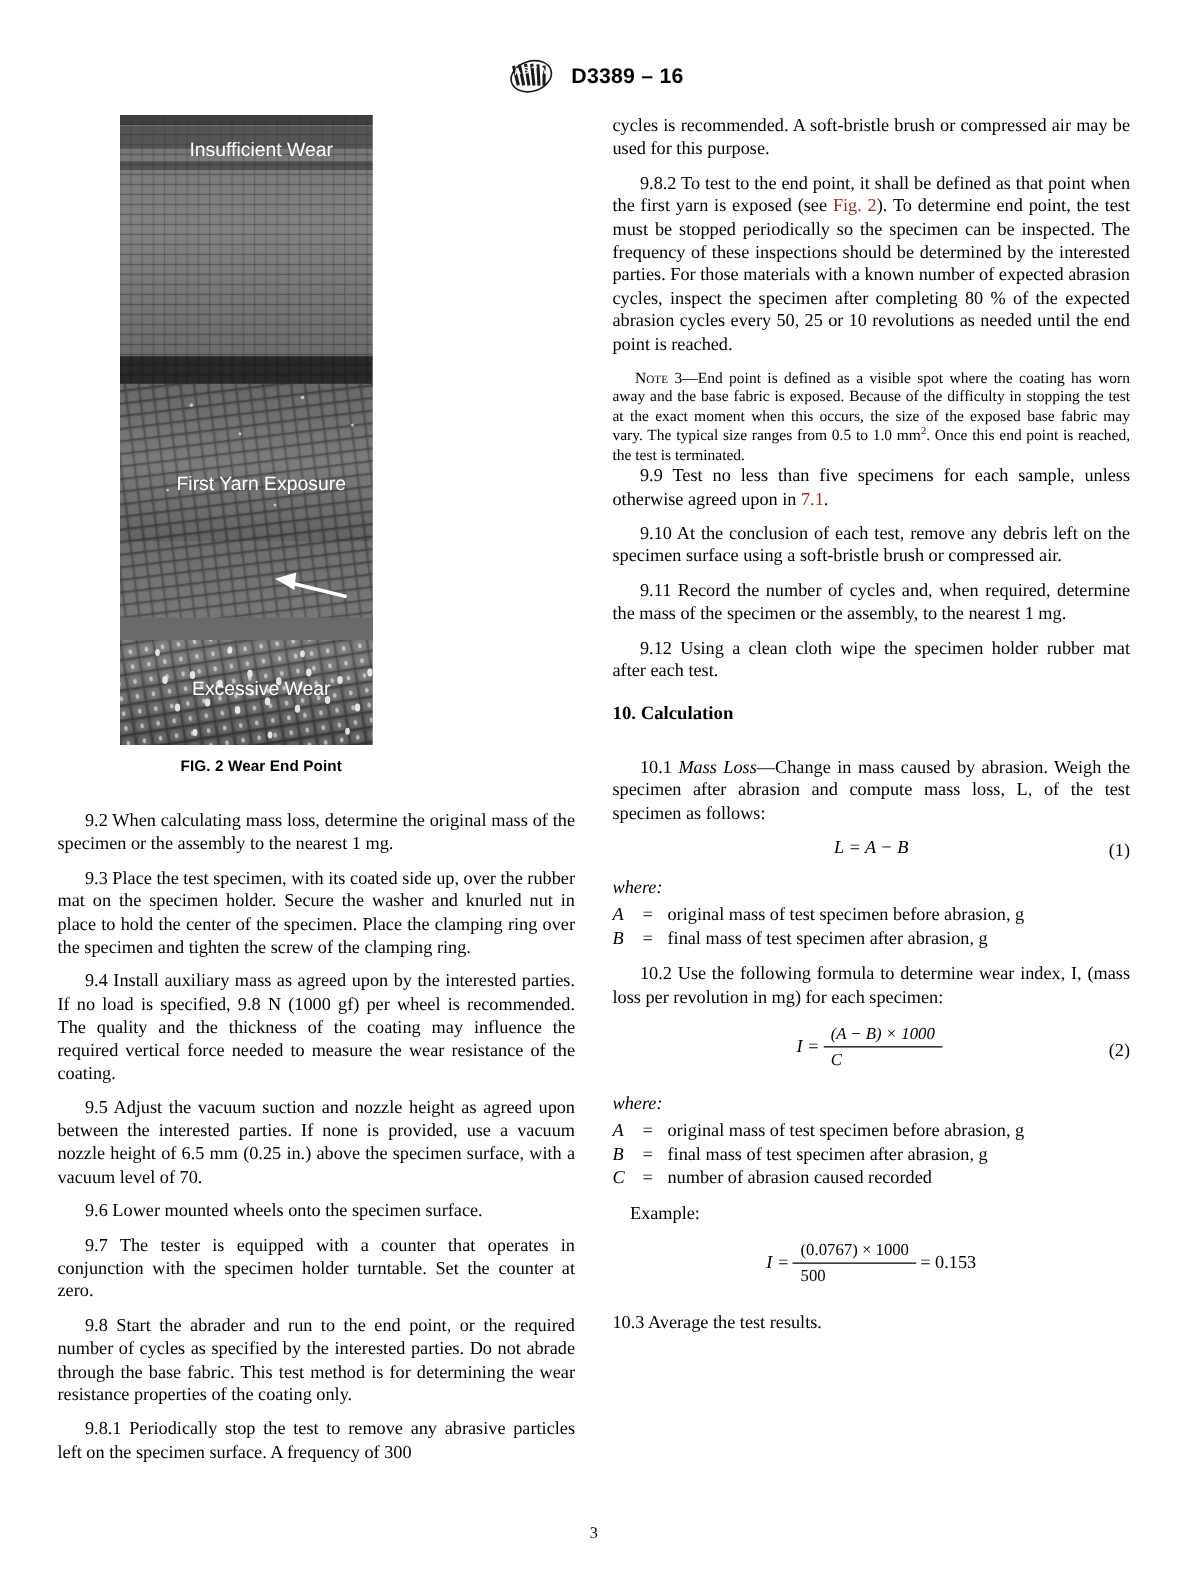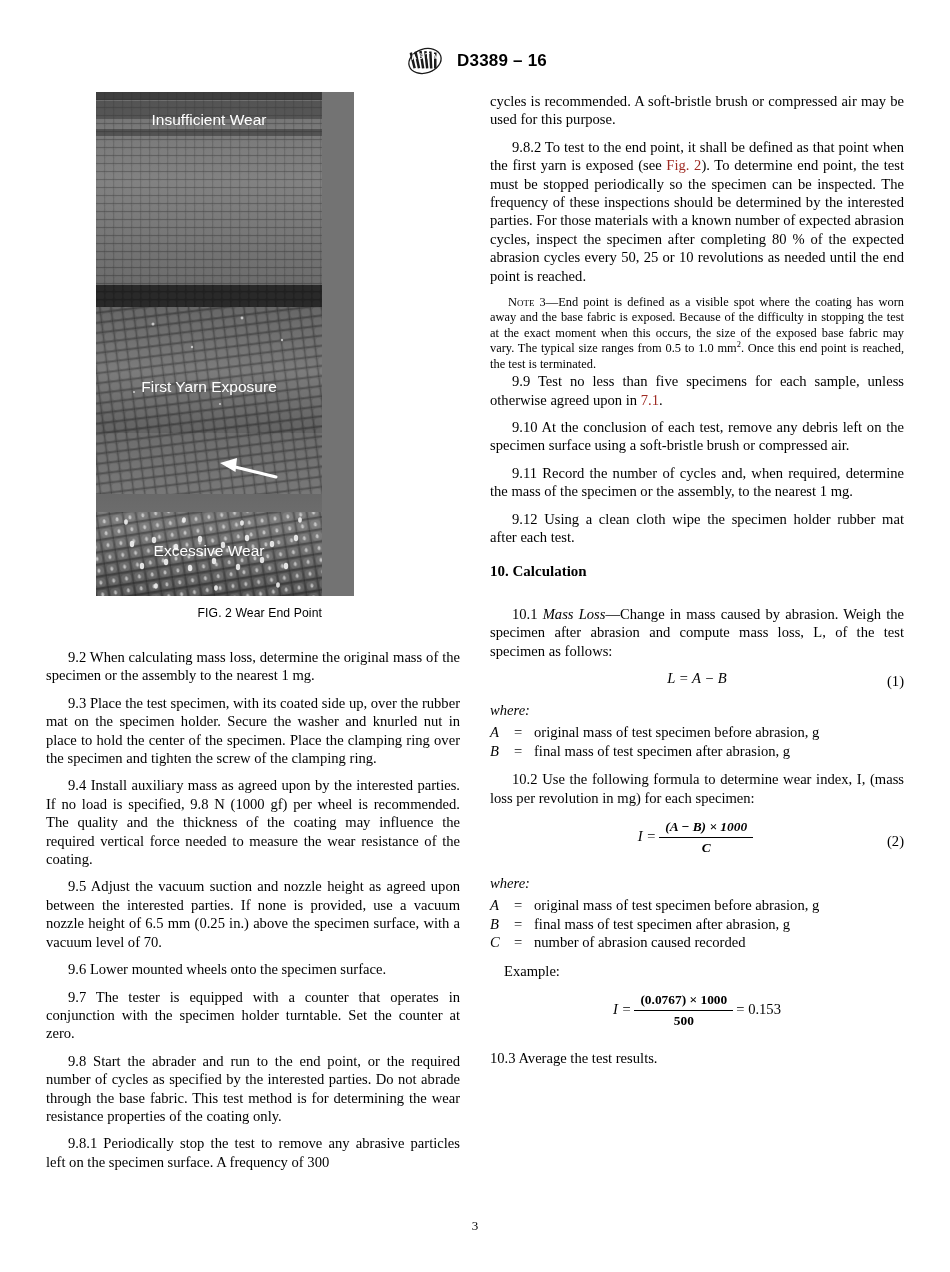--- a/index.html
+++ b/index.html
@@ -73,33 +73,33 @@
   p.no-indent { text-indent: 0; }
 
   
   .figure-block {
     position: absolute;
     top: 0px;
     left: 50px;
     width: 226px;
   }
   .figure-image {
-    width: 258px;
+    width: 202px;
     height: 504px;
     display: block;
     background: #737373;
     position: relative;
     overflow: hidden;
   }
   .figure-image svg { display: block; }
   .figure-caption {
     margin-top: 8px;
-    text-align: right;
+    text-align: center;
     font-family: "Liberation Sans", sans-serif;
-    font-weight: normal;
+    font-weight: bold;
     font-size: 12.2px;
     letter-spacing: 0.1px;
   }
   .left-text-after-figure {
     position: absolute;
     top: 556px;
     left: 0;
     width: 414px;
   }
 
@@ -149,23 +149,22 @@
     right: 0;
     top: 3px;
     font-style: normal;
     font-size: 14.6px;
   }
   .eq-num.low { top: 14px; }
 
   .frac {
     display: inline-block;
     vertical-align: middle;
-    text-align: center;
+    text-align: left;
     margin: 0 3px;
-    font-weight: bold;
   }
   .frac .num {
     display: block;
     padding: 0 6px 1px 6px;
     border-bottom: 1px solid #000;
     font-size: 13.4px;
   }
   .frac .den {
     display: block;
     padding: 1px 6px 0 6px;

